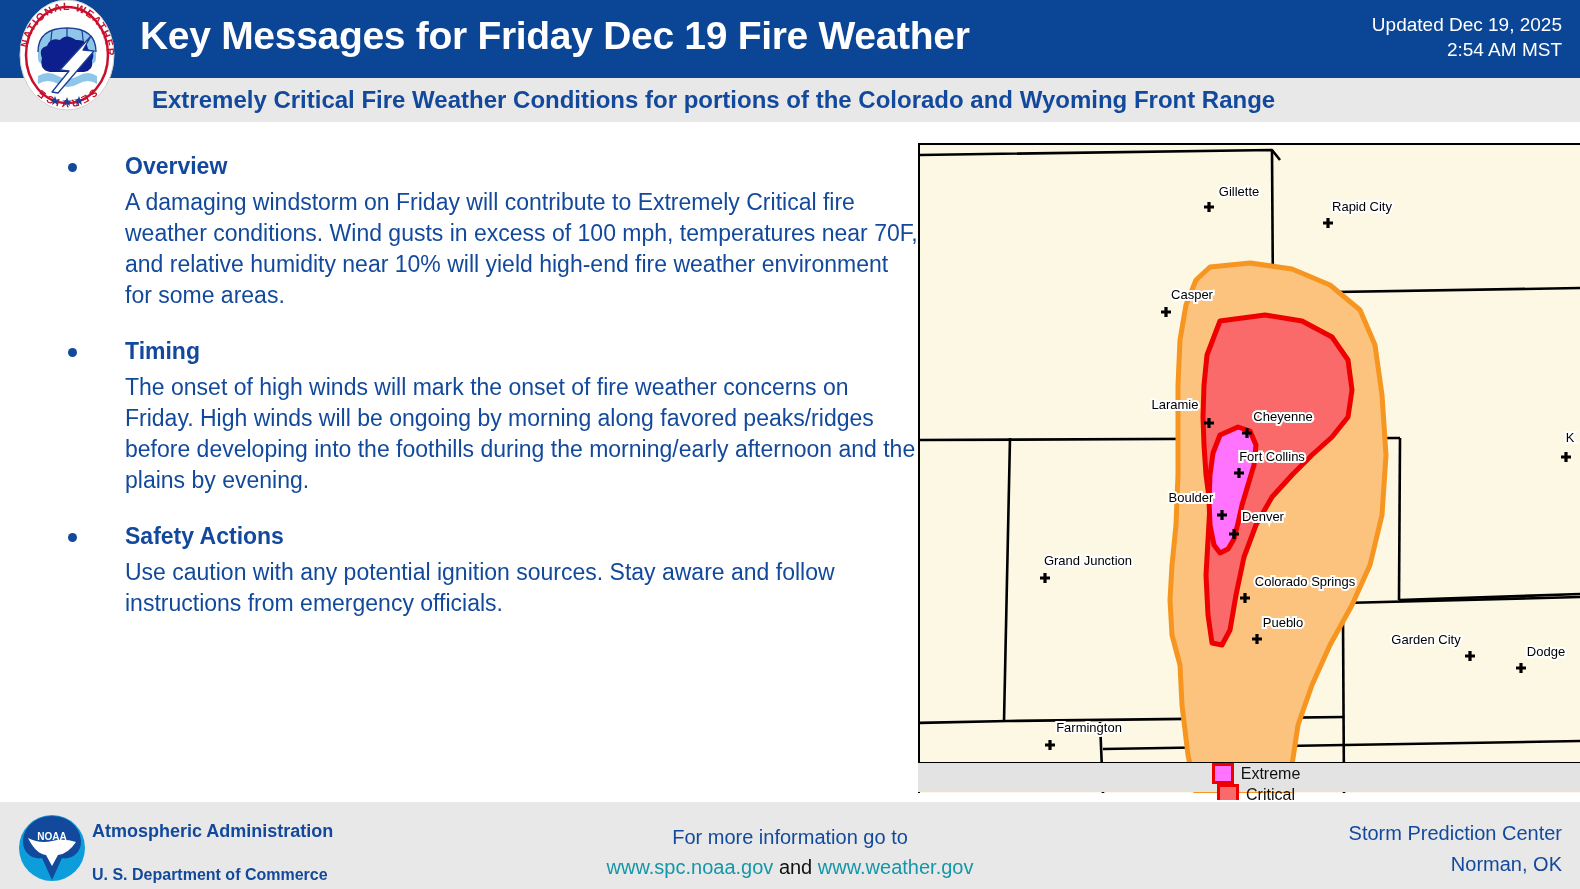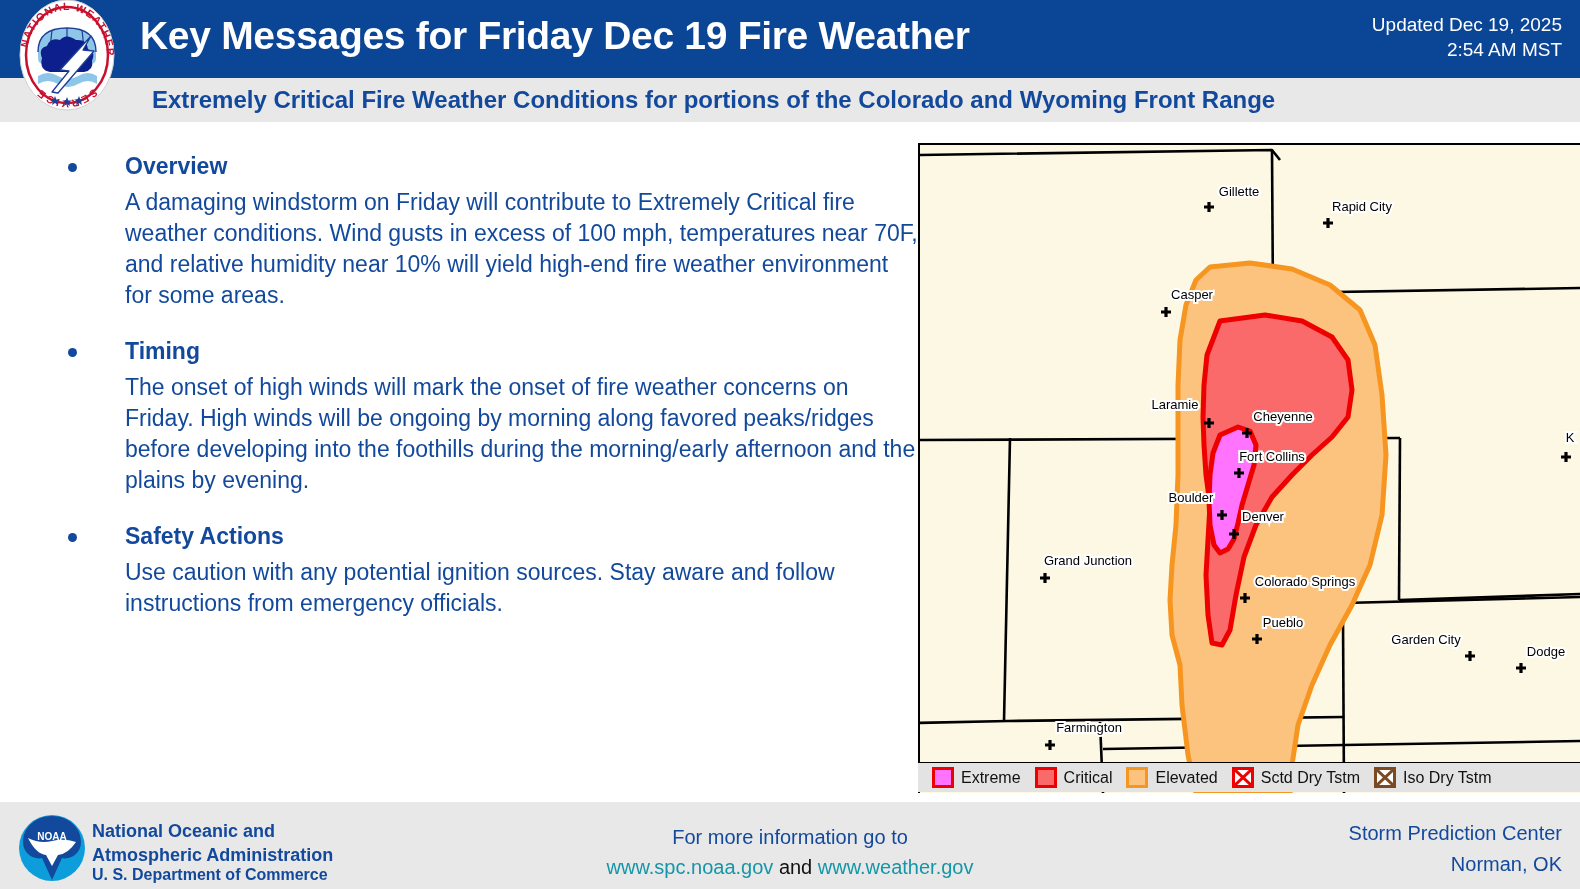--- a/index.html
+++ b/index.html
@@ -78,21 +78,21 @@
     border-left:2px solid #000;
     border-top:2px solid #000;
     overflow:hidden;
   }
   .map-svg{ position:absolute;left:0;top:0; }
 
   .legend{
     position:absolute;left:918px;top:762px;width:662px;height:29px;
     background:#e3e3e3;
     border-top:1px solid #000;
-    display:flex;align-items:center;
+    display:flex;align-items:center;flex-direction:column;
   }
   .legend-item{
     display:flex;align-items:center;
     margin-left:14px;
   }
   .legend-swatch{
     width:22px;height:21px;
     border:3px solid #f00;
     box-sizing:border-box;
     flex:none;
@@ -378,21 +378,20 @@
 <div class="footer">
   <div class="noaa-logo">
     <svg viewBox="0 0 68 68" width="68" height="68">
       <circle cx="34" cy="34" r="33" fill="#0d9ddb"></circle>
       <path d="M34 2 C50 2 63 13 63 28 C63 40 52 46 44 44 L34 66 L24 44 C16 46 5 40 5 28 C5 13 18 2 34 2 Z" fill="#12499c"></path>
       <path d="M10 24 Q22 30 34 27 Q46 24 58 28 Q50 40 40 41 L34 52 L28 41 Q18 40 10 24 Z" fill="#ffffff"></path>
       <text x="34" y="26" font-size="10" font-weight="bold" fill="#ffffff" text-anchor="middle" font-family="'Liberation Sans',sans-serif">NOAA</text>
     </svg>
   </div>
   <div class="noaa-text">
-    <div>National Oceanic and</div>
     <div>Atmospheric Administration</div>
   </div>
   <div class="noaa-doc">U. S. Department of Commerce</div>
 
   <div class="footer-mid">
     <div>For more information go to</div>
     <div>
       <span class="url">www.spc.noaa.gov</span>
       <span class="and">and</span>
       <span class="url">www.weather.gov</span>

